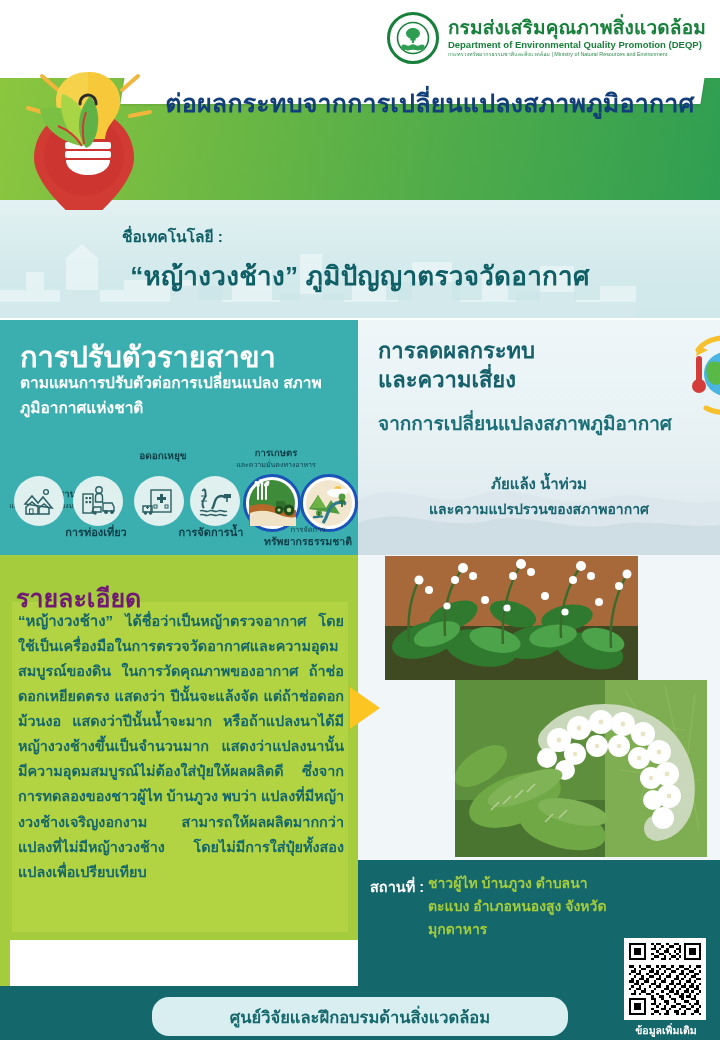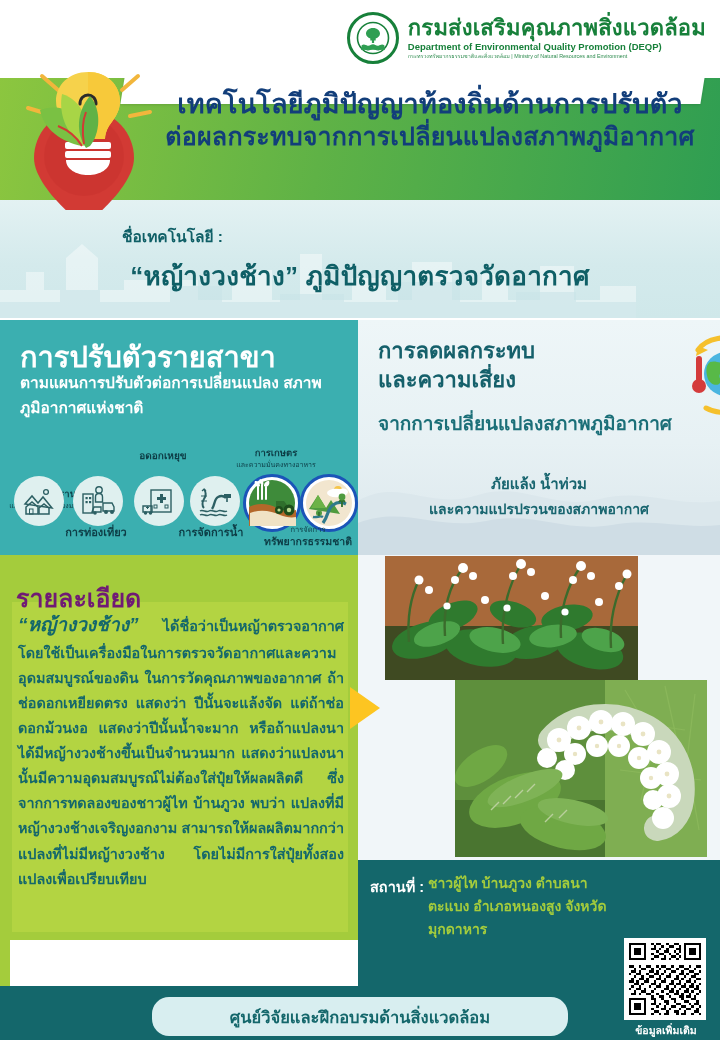--- a/index.html
+++ b/index.html
@@ -9,21 +9,21 @@
     background:#ffffff;overflow:hidden;position:relative;
   }
   .poster{position:relative;width:720px;height:1040px;overflow:hidden;background:#fff;}
 
   
   .header{position:absolute;left:0;top:0;width:720px;height:78px;background:#ffffff;z-index:6;}
   .logo-block{position:absolute;right:14px;top:12px;display:flex;align-items:center;gap:9px;}
   .logo-mark{width:46px;height:46px;border-radius:50%;background:#fff;border:3px solid #17803a;
              display:flex;align-items:center;justify-content:center;flex:0 0 auto;position:relative;overflow:hidden;}
   .logo-text{display:flex;flex-direction:column;line-height:1.1;}
-  .logo-th{font-size:22px;font-weight:bold;color:#17803a;letter-spacing:.2px;white-space:nowrap;}
+  .logo-th{font-size:19px;font-weight:bold;color:#17803a;letter-spacing:.2px;white-space:nowrap;}
   .logo-en{font-size:9.5px;font-weight:bold;color:#17803a;white-space:nowrap;margin-top:1px;}
   .logo-sub{font-size:5.4px;color:#2d8b4e;white-space:nowrap;margin-top:1.5px;}
 
   
   .title-band{position:absolute;left:0;top:70px;width:720px;height:130px;
     background:linear-gradient(100deg,#8cc63f 0%,#5fb246 45%,#2f9e52 100%);z-index:2;}
   .title-inner{position:absolute;left:128px;top:8px;width:580px;height:96px;background:#ffffff;
     transform:skewX(-9deg);z-index:3;box-shadow:0 1px 3px rgba(0,0,0,.12);}
   .title-text{position:absolute;left:150px;top:88px;width:560px;z-index:5;text-align:center;
     color:#123e7a;font-weight:bold;line-height:1.22;}
@@ -60,21 +60,21 @@
   .pr-s1{position:absolute;left:0;top:152px;width:362px;text-align:center;color:#18656f;font-size:15px;font-weight:bold;z-index:2;}
   .pr-s2{position:absolute;left:0;top:178px;width:362px;text-align:center;color:#18656f;font-size:14px;font-weight:bold;z-index:2;}
   .globe-ico{position:absolute;right:14px;top:14px;width:96px;height:84px;z-index:2;}
 
   
   .detail-bg{position:absolute;left:0;top:555px;width:358px;height:385px;background:#a4cc3c;z-index:3;}
   .detail-h{position:absolute;left:16px;top:566px;color:#701a75;font-size:25px;font-weight:bold;z-index:5;margin-top:12px;}
   .detail-card{position:absolute;left:12px;top:602px;width:336px;height:330px;background:#b3d442;z-index:4;}
   .detail-body{position:absolute;left:18px;top:608px;width:326px;z-index:5;
     color:#14676b;font-size:14.4px;font-weight:bold;line-height:1.74;text-align:justify;text-justify:inter-word;}
-  .detail-body .lead{font-style:italic;font-size:19px;}
+  .detail-body .lead{font-size:15px;}
   .arrow{position:absolute;left:350px;top:685px;width:34px;height:46px;z-index:6;}
 
   
   .photo-zone{position:absolute;left:358px;top:555px;width:362px;height:345px;background:#f1f6f9;z-index:3;overflow:hidden;}
   .photo1{position:absolute;left:385px;top:556px;width:253px;height:124px;z-index:4;overflow:hidden;}
   .photo2{position:absolute;left:455px;top:680px;width:252px;height:177px;z-index:5;overflow:hidden;}
 
   
   .loc-bar{position:absolute;left:358px;top:860px;width:362px;height:126px;background:#14676b;z-index:4;}
   .loc-lab{position:absolute;left:370px;top:875px;color:#ffffff;font-size:14.5px;font-weight:bold;z-index:6;}
@@ -111,21 +111,20 @@
         <span class="logo-th">กรมส่งเสริมคุณภาพสิ่งแวดล้อม</span>
         <span class="logo-en">Department of Environmental Quality Promotion (DEQP)</span>
         <span class="logo-sub">กระทรวงทรัพยากรธรรมชาติและสิ่งแวดล้อม | Ministry of Natural Resources and Environment</span>
       </div>
     </div>
   </div>
 
   <div class="title-band"></div>
   <div class="title-inner"></div>
   <div class="title-text">
-    <span class="title-l1">เทคโนโลยีภูมิปัญญาท้องถิ่นด้านการปรับตัว</span>
     <span class="title-l2">ต่อผลกระทบจากการเปลี่ยนแปลงสภาพภูมิอากาศ</span>
   </div>
 
   <div class="emblem">
     <svg width="140" height="160" viewBox="0 0 140 160" aria-hidden="true">
       <path d="M40 40 L24 26 M30 64 L10 58 M104 40 L120 26 M112 66 L132 62" stroke="#f2b63c" stroke-width="4" stroke-linecap="round" fill="none"></path>
       <path d="M66 60c32 0 50 24 50 48 0 30-50 68-50 68S16 138 16 108c0-24 18-48 50-48z" fill="#d23a34"></path>
       <ellipse cx="66" cy="106" rx="40" ry="40" fill="#c22f2b" opacity=".35"></ellipse>
       <path d="M70 22c19 0 32 13 32 29 0 12-7 19-11 25-3 5-4 9-4 13H53c0-4-1-8-4-13-4-6-11-13-11-25 0-16 13-29 32-29z" fill="#f6d24b"></path>
       <path d="M70 22c19 0 32 13 32 29 0 12-7 19-11 25-3 5-4 9-4 13H70z" fill="#f7c93a"></path>

